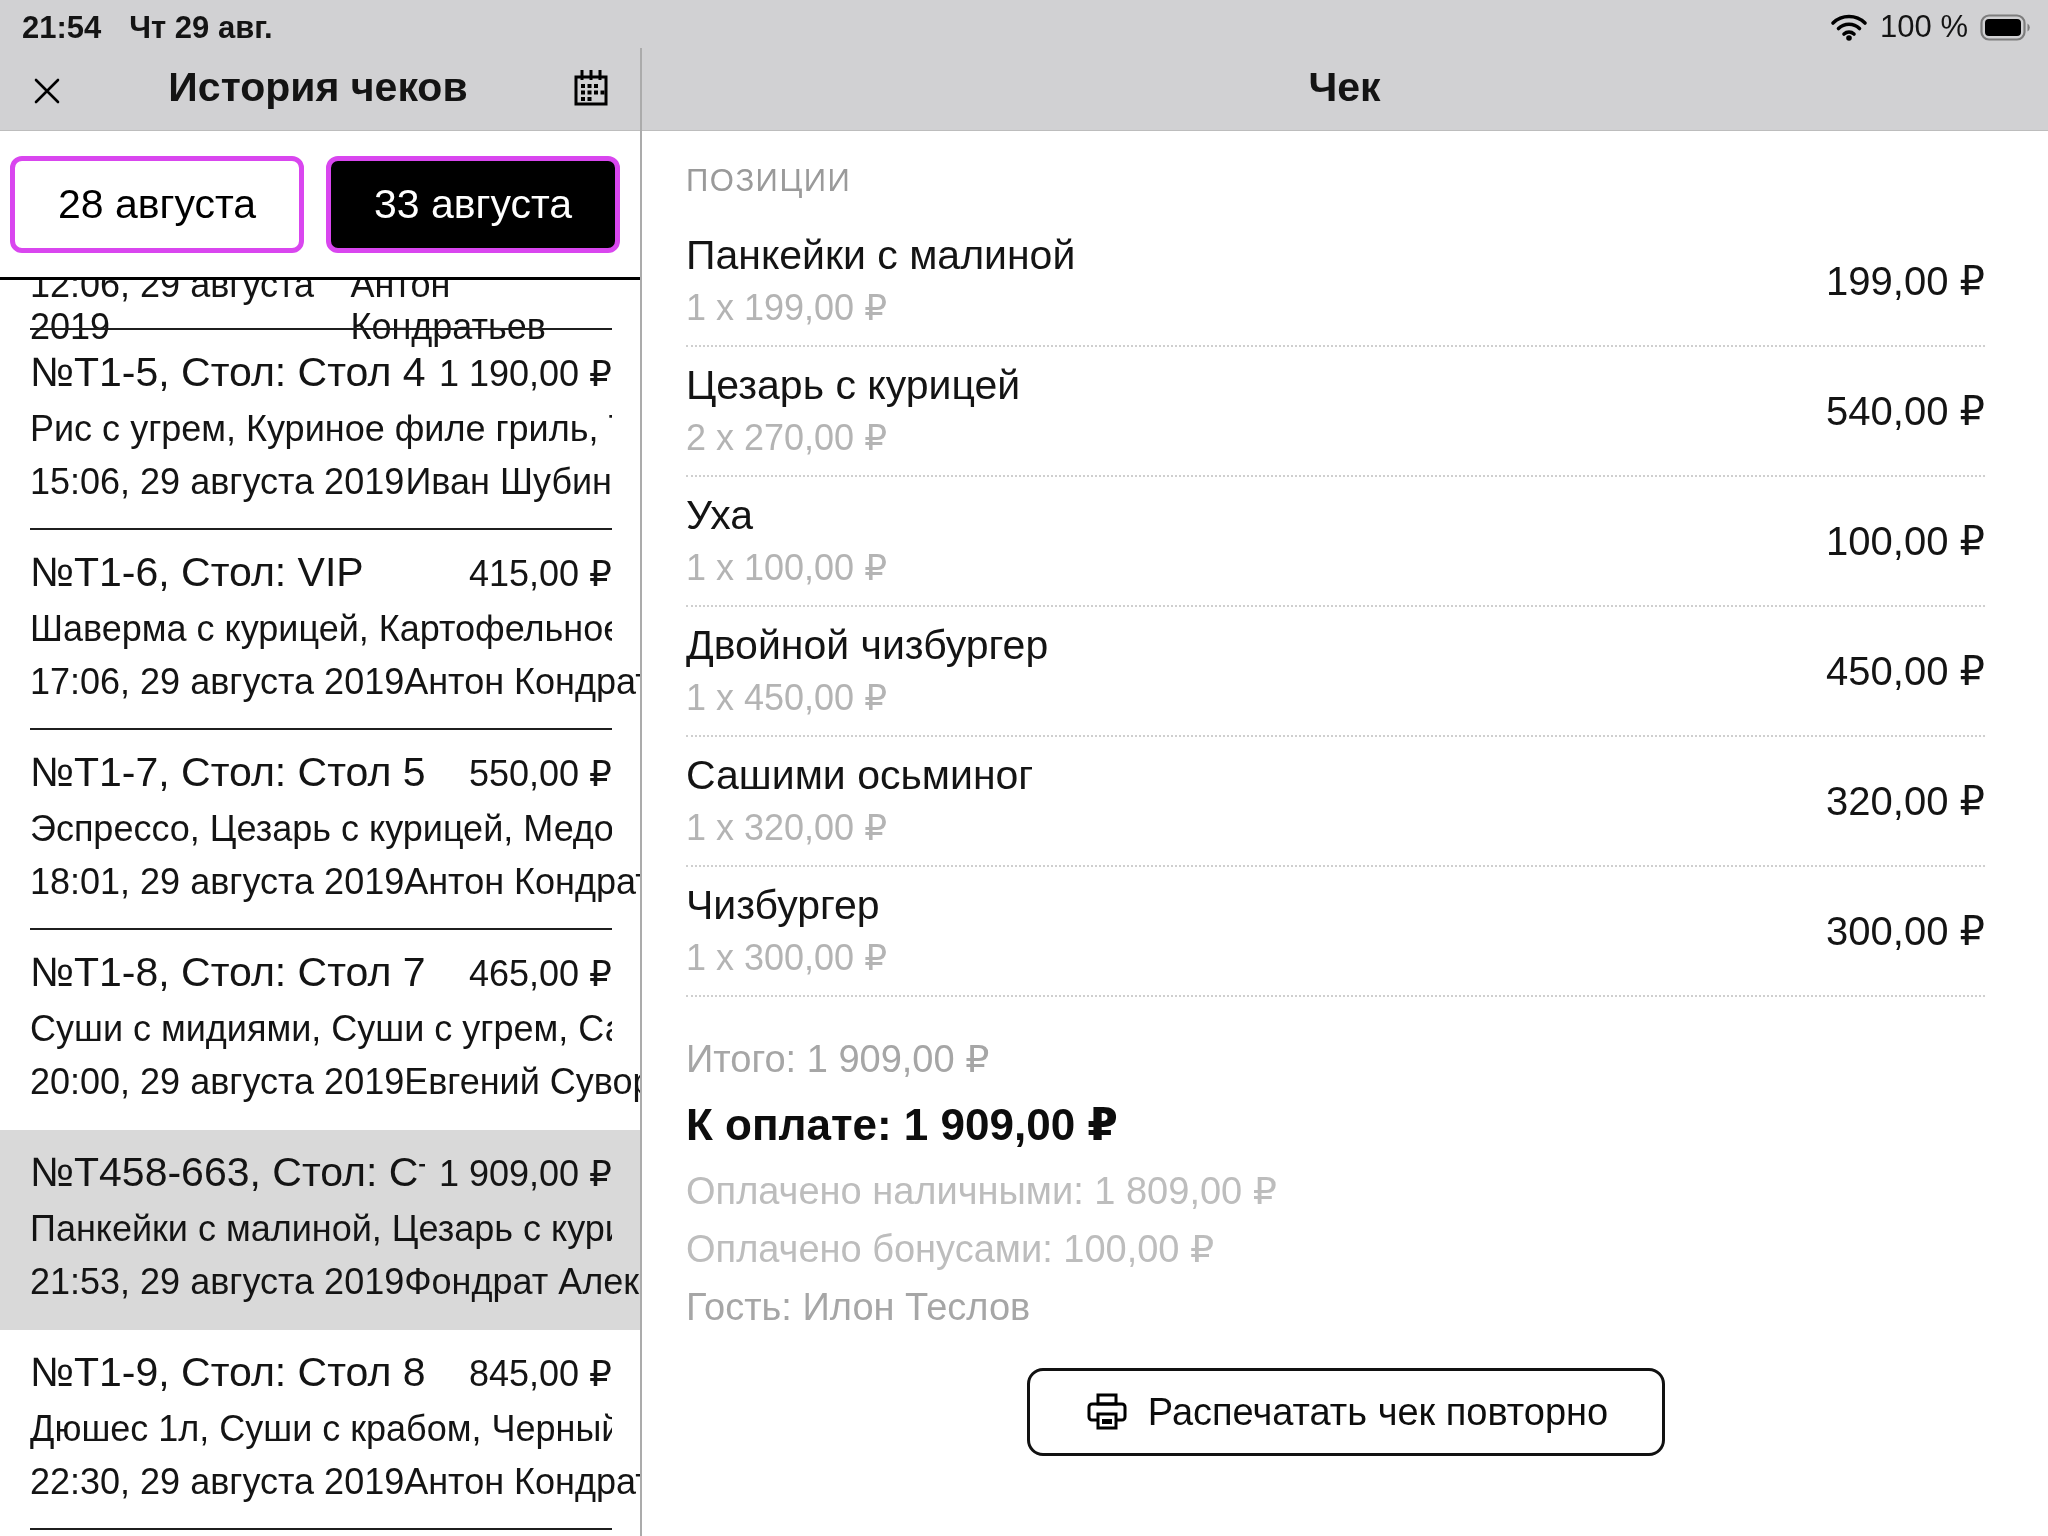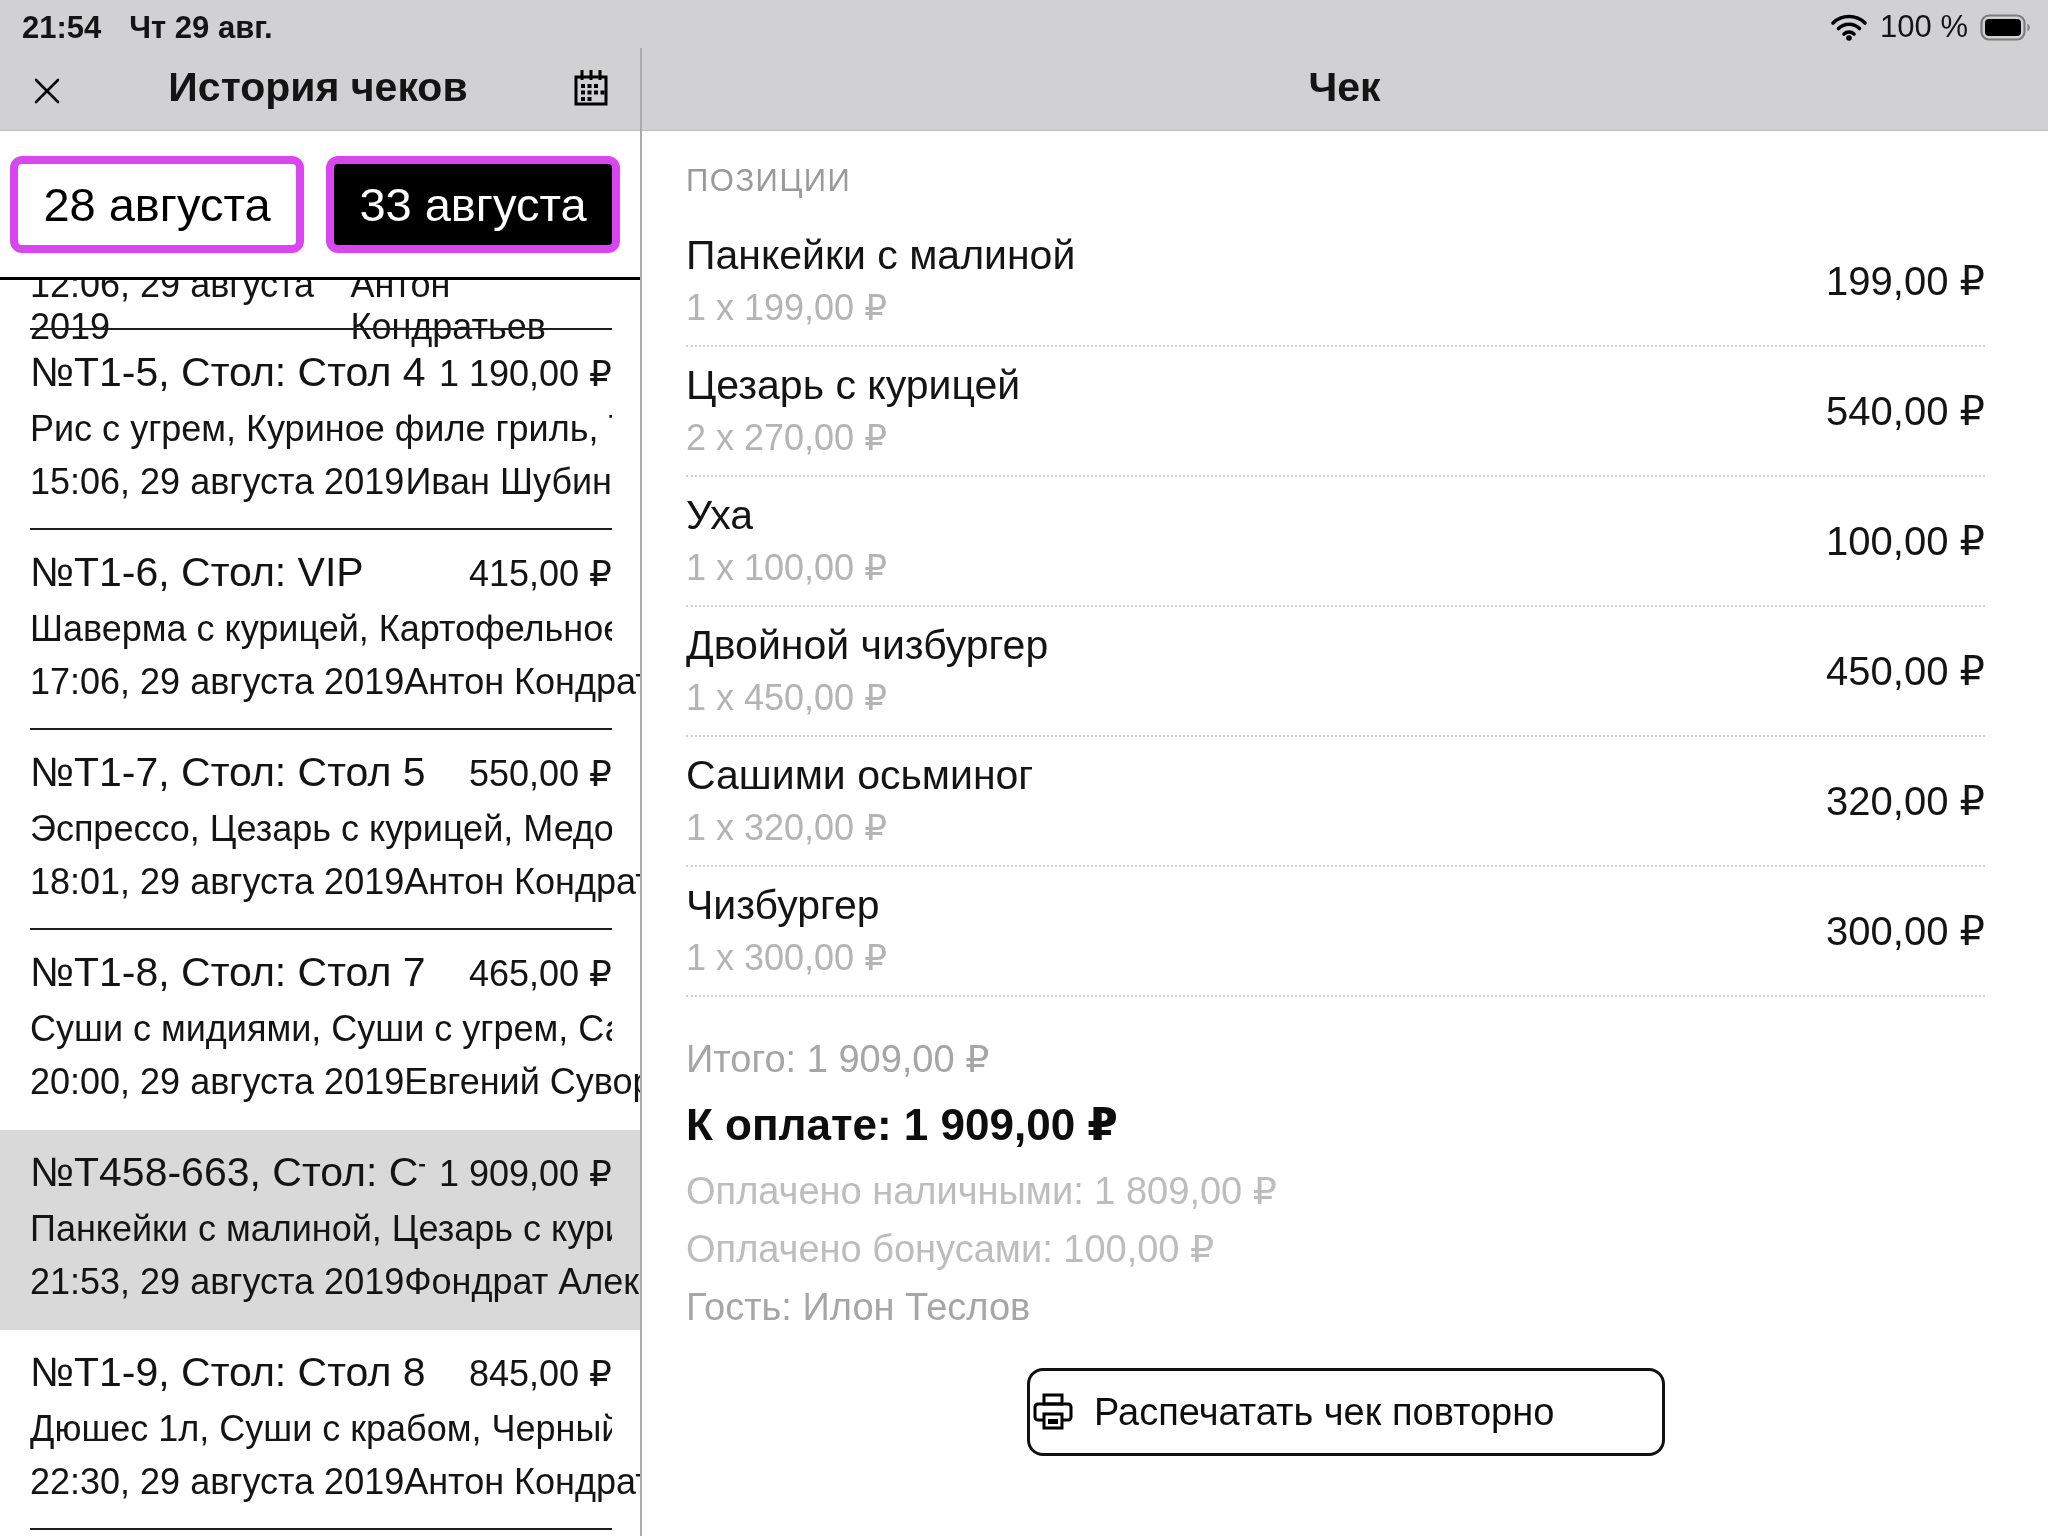--- a/index.html
+++ b/index.html
@@ -14,22 +14,22 @@
   .status-right{position:absolute;top:9px;right:16px;display:flex;gap:12px;align-items:center;font-size:31px;font-weight:400;}
   .hdr-left-title{position:absolute;top:64px;left:0;width:636px;text-align:center;font-size:41px;font-weight:600;}
   .hdr-right-title{position:absolute;top:64px;left:641px;width:1407px;text-align:center;font-size:41px;font-weight:600;}
   .close-btn{position:absolute;top:72px;left:28px;width:38px;height:38px;display:flex;align-items:center;justify-content:center;cursor:pointer;}
   .calendar-btn{position:absolute;top:66px;left:568px;width:46px;height:46px;display:flex;align-items:center;justify-content:center;cursor:pointer;}
   .v-divider{position:absolute;top:48px;bottom:0;left:640px;width:2px;background:#ababab;z-index:30;}
 
   
   .tabs-row{position:absolute;top:131px;left:0;width:641px;height:149px;background:#fff;border-bottom:3px solid #000;
     box-sizing:border-box;display:flex;align-items:center;gap:22px;padding:0 21px 0 10px;z-index:2;}
-  .tab{flex:1;height:97px;border-radius:12px;border:8px solid #d946ef;background:#fff;color:#000;
-    display:flex;align-items:center;justify-content:center;font-size:47px;box-sizing:border-box;cursor:pointer;}
+  .tab{flex:1;height:97px;border-radius:12px;border:5px solid #d946ef;background:#fff;color:#000;
+    display:flex;align-items:center;justify-content:center;font-size:41px;box-sizing:border-box;cursor:pointer;}
   .tab.selected{background:#000;color:#fff;}
   .list{position:absolute;top:280px;left:0;width:641px;bottom:0;overflow:hidden;z-index:1;}
   .partial-row{position:relative;height:50px;box-sizing:border-box;padding:2px 29px 0 30px;
     display:flex;justify-content:space-between;align-items:center;font-size:36px;}
   .partial-row::after,.row::after{content:"";position:absolute;left:30px;right:29px;bottom:0;height:2px;background:#1f1f1f;}
   .row{position:relative;height:200px;box-sizing:border-box;padding:14px 29px 0 30px;}
   .row.no-divider::after{display:none;}
   .row.selected{background:#d9d9d9;}
   .row-top{display:flex;justify-content:space-between;align-items:baseline;line-height:56px;white-space:nowrap;}
   .row-num{font-size:41px;font-weight:500;overflow:hidden;}
@@ -43,21 +43,21 @@
   .pos-row{position:relative;height:130px;box-sizing:border-box;padding:14px 0 0;border-bottom:2px dotted #cfcfcf;}
   .pos-name{font-size:41px;line-height:48px;margin-bottom:8px;white-space:nowrap;overflow:hidden;}
   .pos-qty{font-size:36px;line-height:42px;color:#b4b4b4;white-space:nowrap;}
   .pos-price{position:absolute;right:0;top:50%;transform:translateY(-50%);font-size:40px;}
   .totals{position:absolute;left:686px;top:1036px;display:flex;flex-direction:column;}
   .t-subtotal{font-size:38px;line-height:46px;color:#a6a6a6;margin-bottom:14px;}
   .t-due{font-size:44px;line-height:58px;font-weight:600;color:#0d0d0d;margin-bottom:14px;}
   .t-paid{font-size:38px;line-height:46px;color:#bdbdbd;margin-bottom:12px;}
   .t-guest{font-size:38px;line-height:46px;color:#a6a6a6;}
   .print-btn{position:absolute;left:1027px;top:1368px;width:638px;height:88px;box-sizing:border-box;
-    border:3px solid #111;border-radius:16px;background:#fff;display:flex;align-items:center;justify-content:flex-start;
+    border:3px solid #111;border-radius:16px;background:#fff;display:flex;align-items:center;justify-content:center;
     gap:18px;font-size:38px;font-weight:500;color:#0d0d0d;cursor:pointer;}
   svg{display:block;}
 </style>
 </head>
 <body>
 
 <div class="screen">
 
   <div class="chrome"></div>
 

